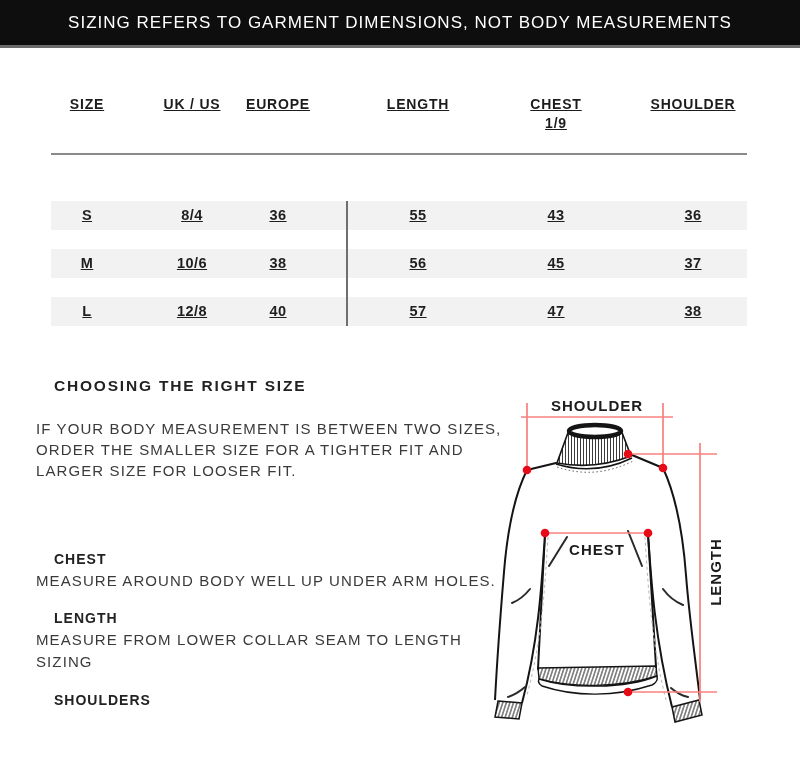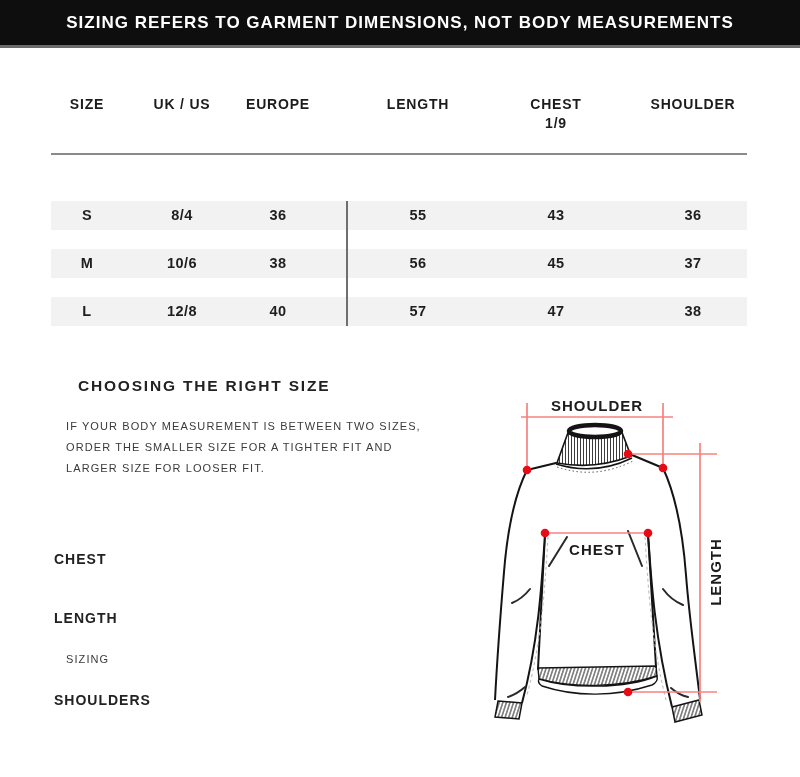--- a/index.html
+++ b/index.html
@@ -7,39 +7,39 @@
     position:relative; width:800px; height:777px; background:#ffffff;
     font-family:"Liberation Sans", sans-serif; color:#1e1e1e; overflow:hidden;
   }
   
   .banner {
     position:absolute; left:0; top:0; width:800px; height:45px;
     background:#0e0e0e; border-bottom:3px solid #6b6b6b;
     display:flex; align-items:center; justify-content:center;
   }
   .banner-text {
-    color:#ffffff; font-weight:bold; font-size:17px; letter-spacing:1px; white-space:nowrap;
+    color:#ffffff; font-weight:normal; font-size:17px; letter-spacing:1px; white-space:nowrap;
   }
   
-  .cell { position:absolute; transform:translateX(-50%); white-space:nowrap; text-align:center; }
+  .cell { position:absolute; transform:translateX(-50%); white-space:nowrap; text-align:center;text-decoration:underline; }
   .hcell { top:95px; font-weight:bold; font-size:14px; letter-spacing:0.8px; line-height:19px; color:#1c1c1c; }
-  .c1{left:87px} .c2{left:182px} .c3{left:278px} .c4{left:418px} .c5{left:556px} .c6{left:693px}
+  .c1{left:87px} .c2{left:192px} .c3{left:278px} .c4{left:418px} .c5{left:556px} .c6{left:693px}
   .row-bg { position:absolute; left:51px; width:696px; height:29px; background:#f2f2f2; }
   .r1{top:201px} .r2{top:249px} .r3{top:297px}
   .vcell { font-weight:bold; font-size:14.5px; letter-spacing:0.5px; line-height:29px; color:#1e1e1e; }
   .vr1{top:201px} .vr2{top:249px} .vr3{top:297px}
   .header-rule { position:absolute; left:51px; top:153px; width:696px; height:2px; background:#8a8a8a; }
   .table-divider { position:absolute; left:346px; top:201px; width:2px; height:125px; background:#6f6f6f; }
   
   .section-title {
     position:absolute; left:54px; font-weight:bold; font-size:15.5px;
-    letter-spacing:1.8px; color:#222; white-space:nowrap;margin-left:24px;
+    letter-spacing:1.8px; color:#222; white-space:nowrap;
   }
   .body-line {
-    position:absolute; left:66px; font-size:11px; color:#3a3a3a;
+    position:absolute; left:36px; font-size:15px; color:#3a3a3a;
     letter-spacing:1.1px; white-space:nowrap;
   }
   .sub-label {
     position:absolute; left:54px; font-weight:bold; font-size:14px;
     letter-spacing:1px; color:#222; white-space:nowrap;
   }
   
   .diagram-svg { position:absolute; left:0; top:0; }
   .diagram-label {
     font-family:"Liberation Sans", sans-serif; font-weight:bold;
@@ -93,22 +93,24 @@
   <div class="cell vcell vr3 c5">47</div>
   <div class="cell vcell vr3 c6">38</div>
 
   <div class="section-title" style="top:377px">CHOOSING THE RIGHT SIZE</div>
   <div class="body-line" style="top:420px">IF YOUR BODY MEASUREMENT IS BETWEEN TWO SIZES,</div>
   <div class="body-line" style="top:441px">ORDER THE SMALLER SIZE FOR A TIGHTER FIT AND</div>
   <div class="body-line" style="top:462px">LARGER SIZE FOR LOOSER FIT.</div>
 
 
   <div class="sub-label" style="top:551px">CHEST</div>
+  <div class="body-line" style="top:572px">MEASURE AROUND BODY WELL UP UNDER ARM HOLES.</div>
 
   <div class="sub-label" style="top:610px">LENGTH</div>
+  <div class="body-line" style="top:631px">MEASURE FROM LOWER COLLAR SEAM TO LENGTH</div>
   <div class="body-line" style="top:653px">SIZING</div>
 
   <div class="sub-label" style="top:692px">SHOULDERS</div>
 
   <svg class="diagram-svg" width="800" height="777" viewBox="0 0 800 777">
     <defs>
       <pattern id="ribV" width="3" height="6" patternUnits="userSpaceOnUse">
         <path d="M1.5,0 V6" stroke="#3c3c3c" stroke-width="1"></path>
       </pattern>
       <pattern id="ribD" width="3.4" height="5" patternUnits="userSpaceOnUse" patternTransform="rotate(18)">

